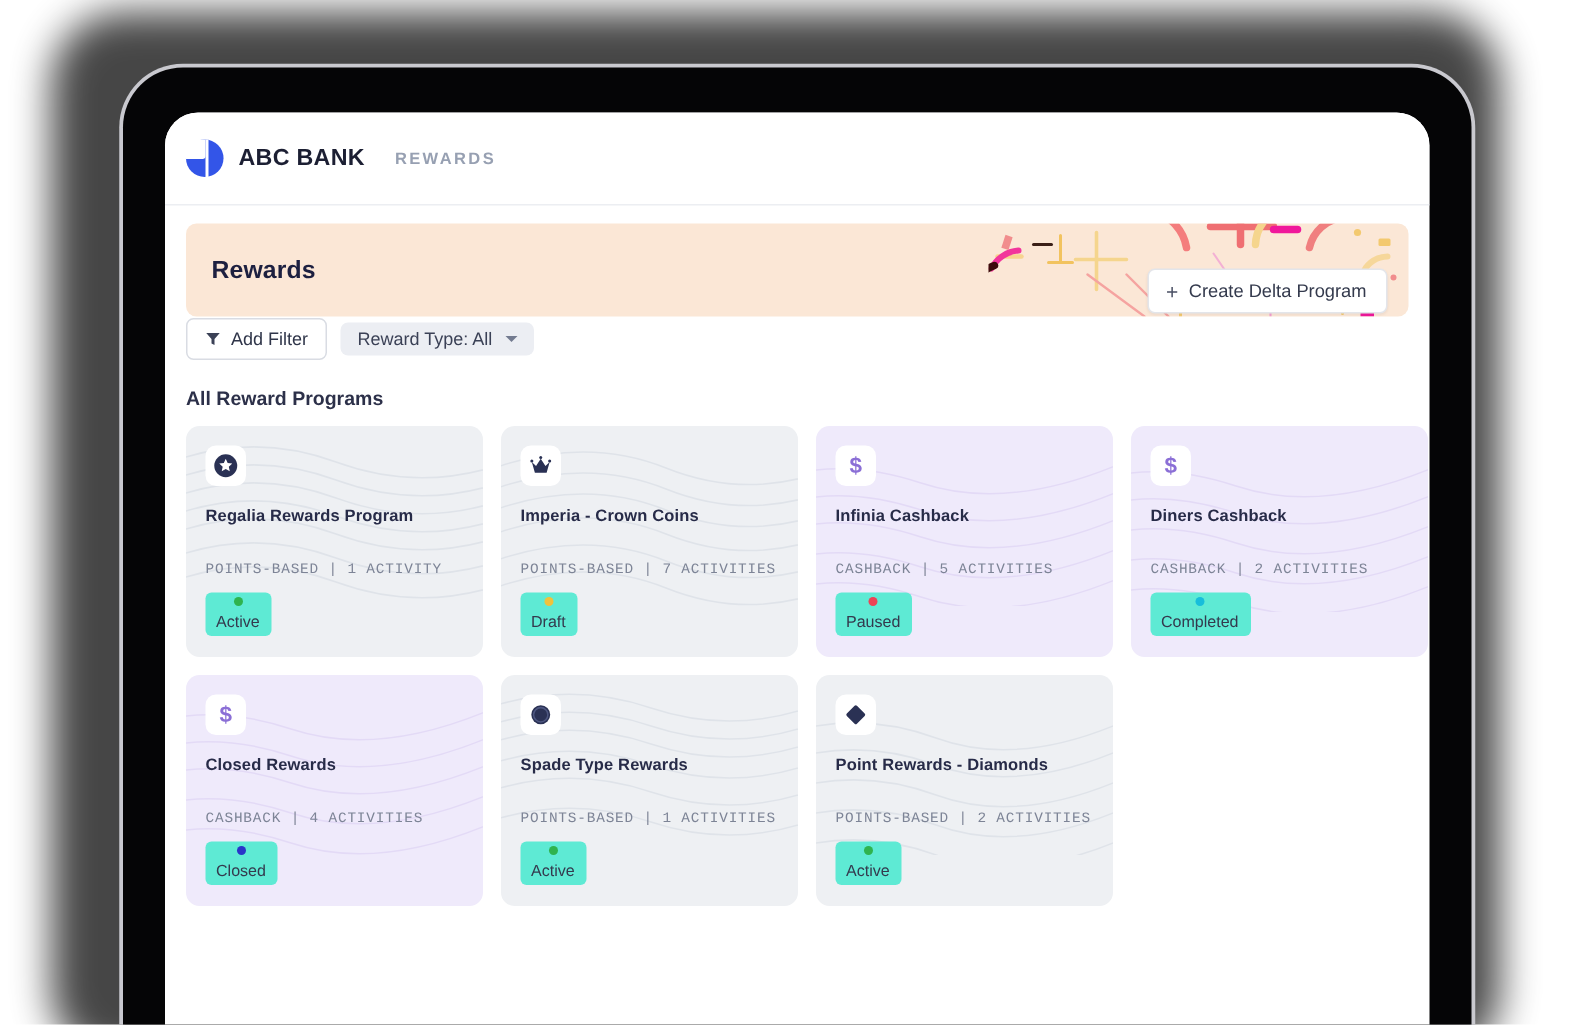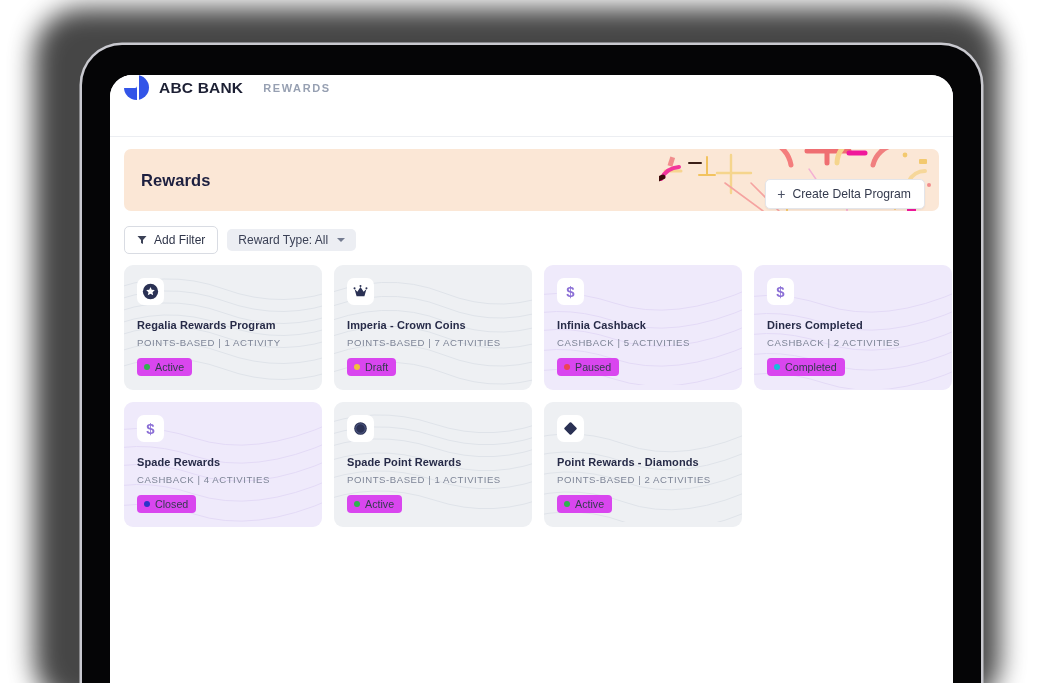--- a/index.html
+++ b/index.html
@@ -34,21 +34,21 @@
     background: #ffffff;
     overflow: hidden;
   }
 
   
   .app-header {
     position: relative;
     height: 62px;
     background: #ffffff;
     border-bottom: 1px solid #eceef2;
-    display: flex; align-items: flex-start;
+    display: flex; align-items: center;
     padding: 0 18px 0 14px;
   }
   .brand { display: flex; align-items: center; gap: 10px; }
   .logo-mark { width: 25px; height: 25px; position: relative; }
   .logo-mark .circle {
     position: absolute; inset: 0;
     border-radius: 50%;
     background: #3355e8;
   }
   .logo-mark .notch {
@@ -98,21 +98,21 @@
     background: #ffffff; border: 1px solid #e3e5ea; border-radius: 5px;
     padding: 7px 13px 7px 11px;
     font-size: 12.2px; color: #343a4d;
     display: flex; align-items: center; gap: 7px;
     cursor: pointer; box-shadow: 0 1px 2px rgba(20,20,40,.06);
     white-space: nowrap;
   }
   .plus { font-size: 14px; color: #4a5064; line-height: 1; font-weight: 400; }
 
   
-  .filters { display: flex; align-items: center; gap: 9px; margin-top: 15px; }
+  .filters { display: flex; align-items: center; gap: 9px; margin-top: 1px; }
   .btn-filter {
     display: flex; align-items: center; gap: 7px;
     background: #fff; border: 1px solid #d9dce3; border-radius: 5px;
     padding: 6px 12px; font-size: 12px; color: #2f3549; cursor: pointer;
   }
   .funnel { width: 10px; height: 10px; position: relative; }
   .funnel svg { display: block; }
   .chip {
     display: flex; align-items: center; gap: 9px;
     background: #eceef3; border-radius: 5px;
@@ -142,28 +142,29 @@
     width: 27px; height: 27px; border-radius: 7px; background: #ffffff;
     display: flex; align-items: center; justify-content: center;
   }
   .card-title {
     position: relative; z-index: 2;
     margin-top: 14px; font-size: 11px; font-weight: 700; color: #272b48;
     letter-spacing: .1px; white-space: nowrap;
   }
   .card-meta {
     position: relative; z-index: 2;
-    margin-top: 6px; font-size: 9.6px; color: #7d8496; letter-spacing: .55px;
+    margin-top: 24px; font-size: 9.6px; color: #7d8496; letter-spacing: .55px;
     font-weight: 500;
+    font-family: Liberation Mono, monospace;
   }
   .status {
     position: relative; z-index: 2;
     margin-top: 10px; display: inline-flex; align-items: center; gap: 5px;
-    background: #d946ef; border-radius: 4px; padding: 3px 8px 3px 7px;
-    font-size: 10.7px; color: #343a4e;
+    background: #5eead4; border-radius: 4px; padding: 3px 8px 3px 7px;
+    font-size: 10.7px; color: #343a4e; flex-direction: column;
   }
   .dot { width: 6px; height: 6px; border-radius: 50%; display: block; }
 
   .ic-dollar { font-size: 15px; font-weight: 700; color: #8b6fd6; font-family: "Liberation Sans", sans-serif; line-height:1; }
 </style>
 </head>
 <body>
 
 <div id="stage">
 
@@ -238,20 +239,21 @@
               </svg>
           </span>
           <span>Add Filter</span>
         </div>
         <div class="chip">
           <span>Reward Type: All</span>
           <span class="caret-g"></span>
         </div>
       </div>
 
+      <div class="section-title">All Reward Programs</div>
 
       <div class="grid">
 
         <div class="card gray">
           <div class="art">
             <svg width="198" height="120" viewBox="0 0 198 120" preserveAspectRatio="none">
               <g stroke="#dfe3e9" fill="none" stroke-width="1">
                 <path d="M-20 28 q60 -26 120 -4 t120 -2"></path>
                   <path d="M-20 40 q60 -26 120 -4 t120 -2"></path>
                 <path d="M-20 52 q60 -26 120 -4 t120 -2"></path>
@@ -336,21 +338,21 @@
                   <path d="M-40 60 q50 -22 110 -2 t140 -16"></path>
                 <path d="M-40 80 q50 -22 110 -2 t140 -16"></path>
                   <path d="M-40 100 q50 -22 110 -2 t140 -16"></path>
                 <path d="M-40 120 q50 -22 110 -2 t140 -16"></path>
               </g>
             </svg>
           </div>
           <div class="card-icon">
               <span class="ic-dollar">$</span>
             </div>
-          <div class="card-title">Diners Completed</div>
+          <div class="card-title">Diners Cashback</div>
           <div class="card-meta">CASHBACK | 2 ACTIVITIES</div>
           <div class="status">
             <span class="dot" style="background:#17bedb"></span>
             <span>Completed</span>
           </div>
         </div>
 
         <div class="card purple">
           <div class="art">
             <svg width="198" height="120" viewBox="0 0 198 120" preserveAspectRatio="none">
@@ -359,21 +361,21 @@
                   <path d="M-40 56 q50 -22 110 -2 t140 -16"></path>
                 <path d="M-40 74 q50 -22 110 -2 t140 -16"></path>
                   <path d="M-40 94 q50 -22 110 -2 t140 -16"></path>
                 <path d="M-40 114 q50 -22 110 -2 t140 -16"></path>
               </g>
             </svg>
           </div>
           <div class="card-icon">
               <span class="ic-dollar">$</span>
             </div>
-          <div class="card-title">Spade Rewards</div>
+          <div class="card-title">Closed Rewards</div>
           <div class="card-meta">CASHBACK | 4 ACTIVITIES</div>
           <div class="status">
             <span class="dot" style="background:#2a35c9"></span>
             <span>Closed</span>
           </div>
         </div>
 
         <div class="card gray">
           <div class="art">
             <svg width="198" height="120" viewBox="0 0 198 120" preserveAspectRatio="none">
@@ -386,21 +388,21 @@
                   <path d="M-20 102 q60 -24 120 -4 t120 -6"></path>
               </g>
             </svg>
           </div>
           <div class="card-icon">
             <svg width="17" height="17" viewBox="0 0 20 20">
                 <circle cx="10" cy="10" r="7.4" fill="#2a3154"></circle>
                 <circle cx="10" cy="10" r="5.6" fill="none" stroke="#4d5680" stroke-width="1.2"></circle>
               </svg>
           </div>
-          <div class="card-title">Spade Point Rewards</div>
+          <div class="card-title">Spade Type Rewards</div>
           <div class="card-meta">POINTS-BASED | 1 ACTIVITIES</div>
           <div class="status">
             <span class="dot" style="background:#2fb34e"></span>
             <span>Active</span>
           </div>
         </div>
 
         <div class="card gray">
           <div class="art">
             <svg width="198" height="120" viewBox="0 0 198 120" preserveAspectRatio="none">

